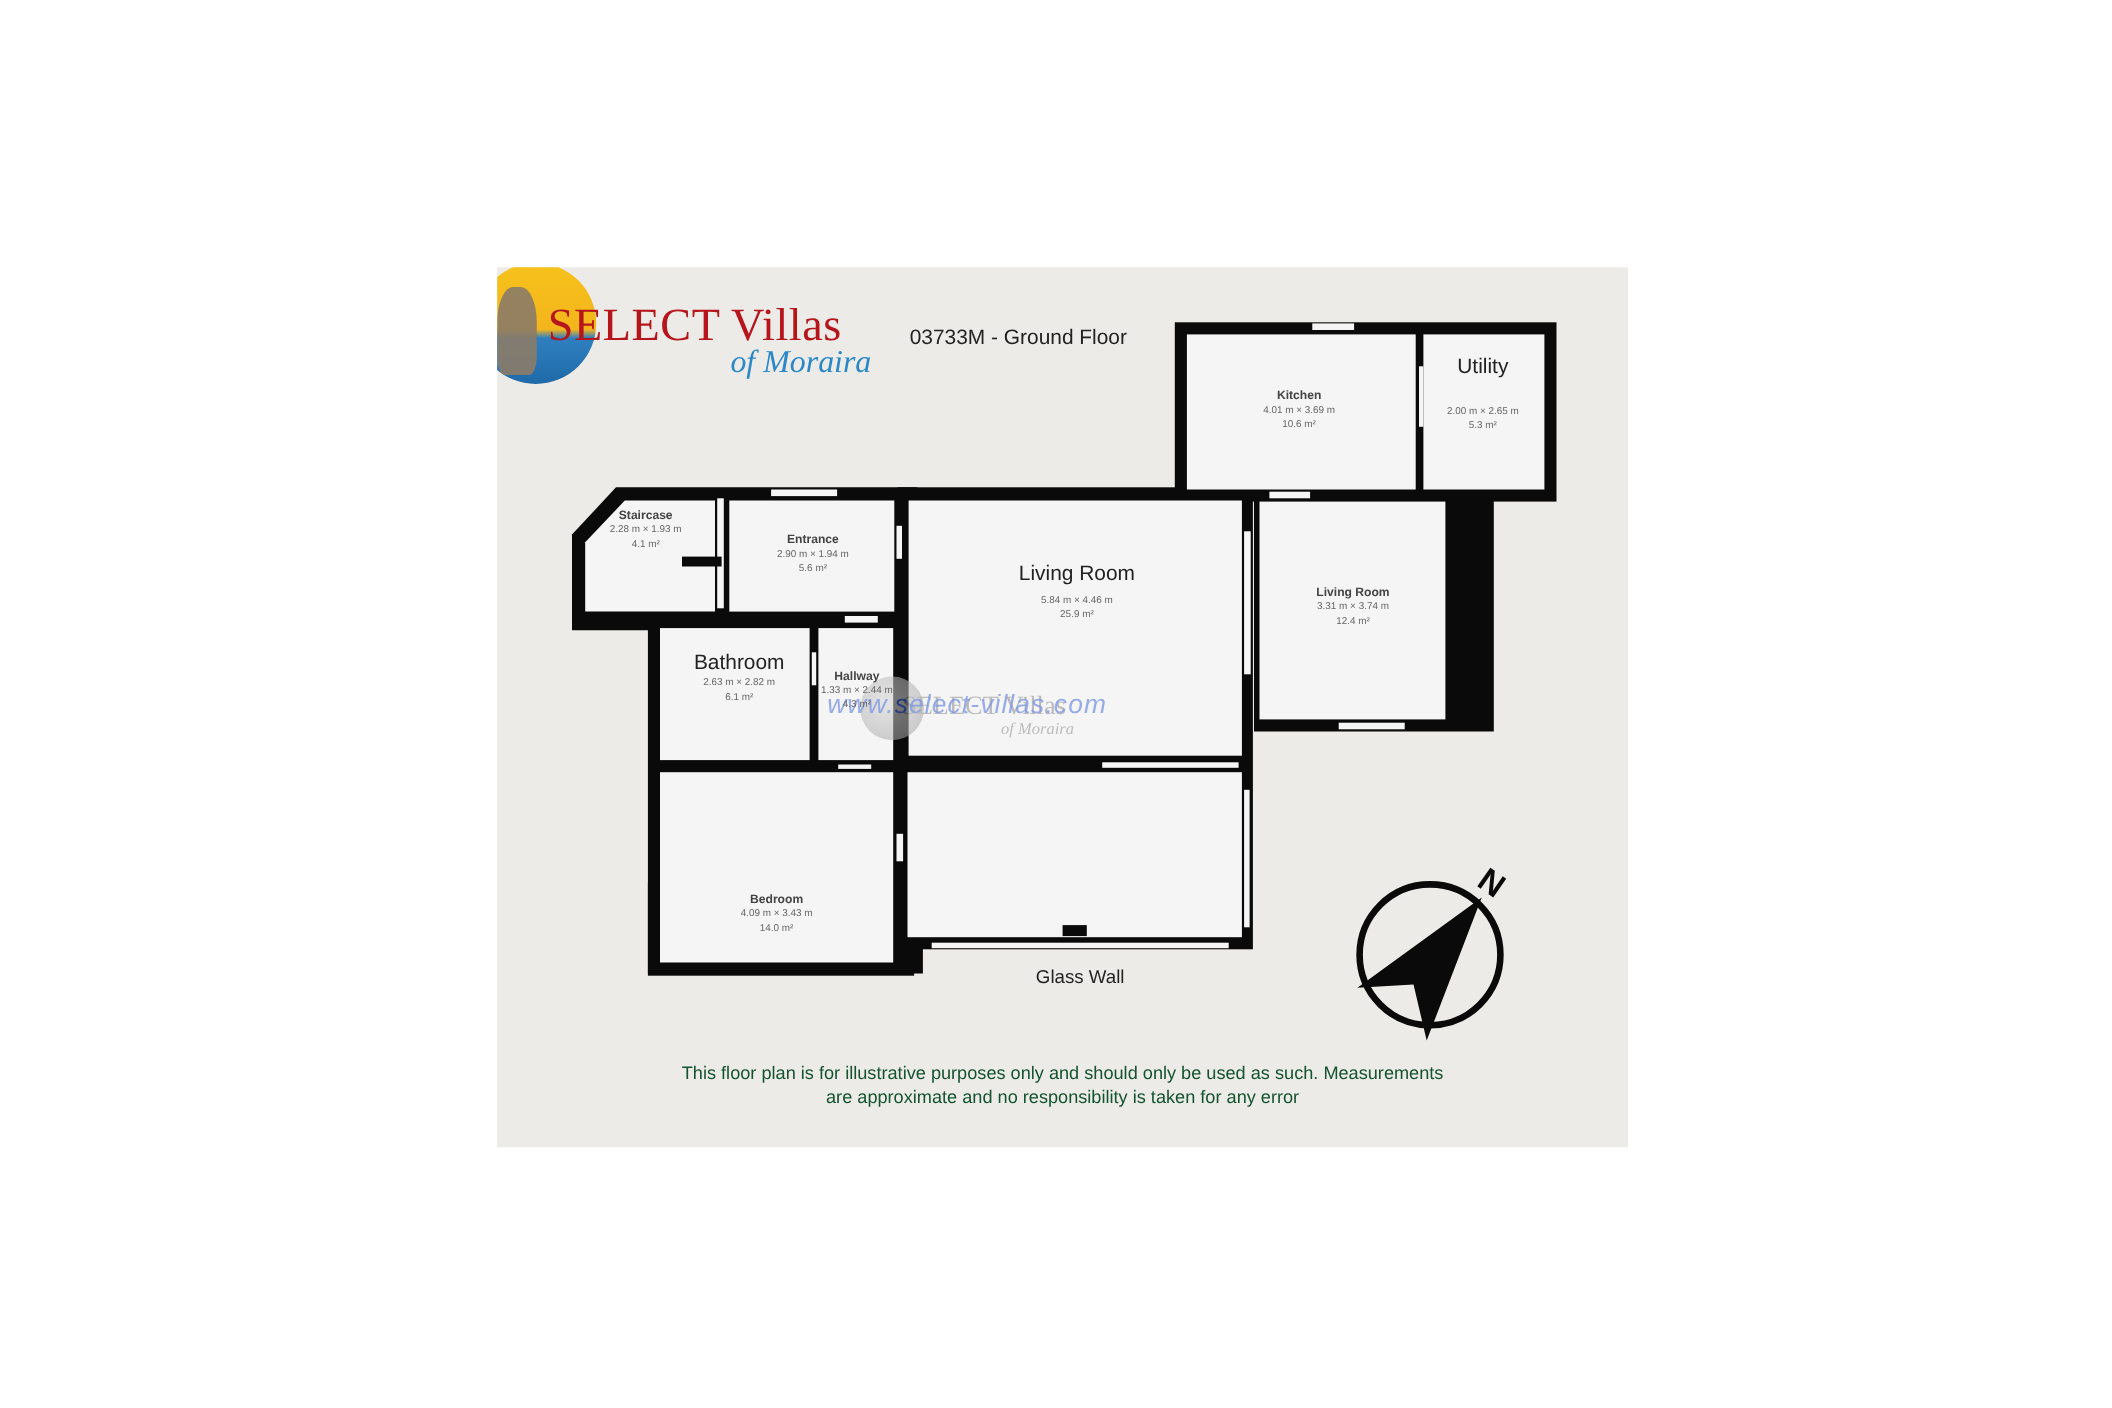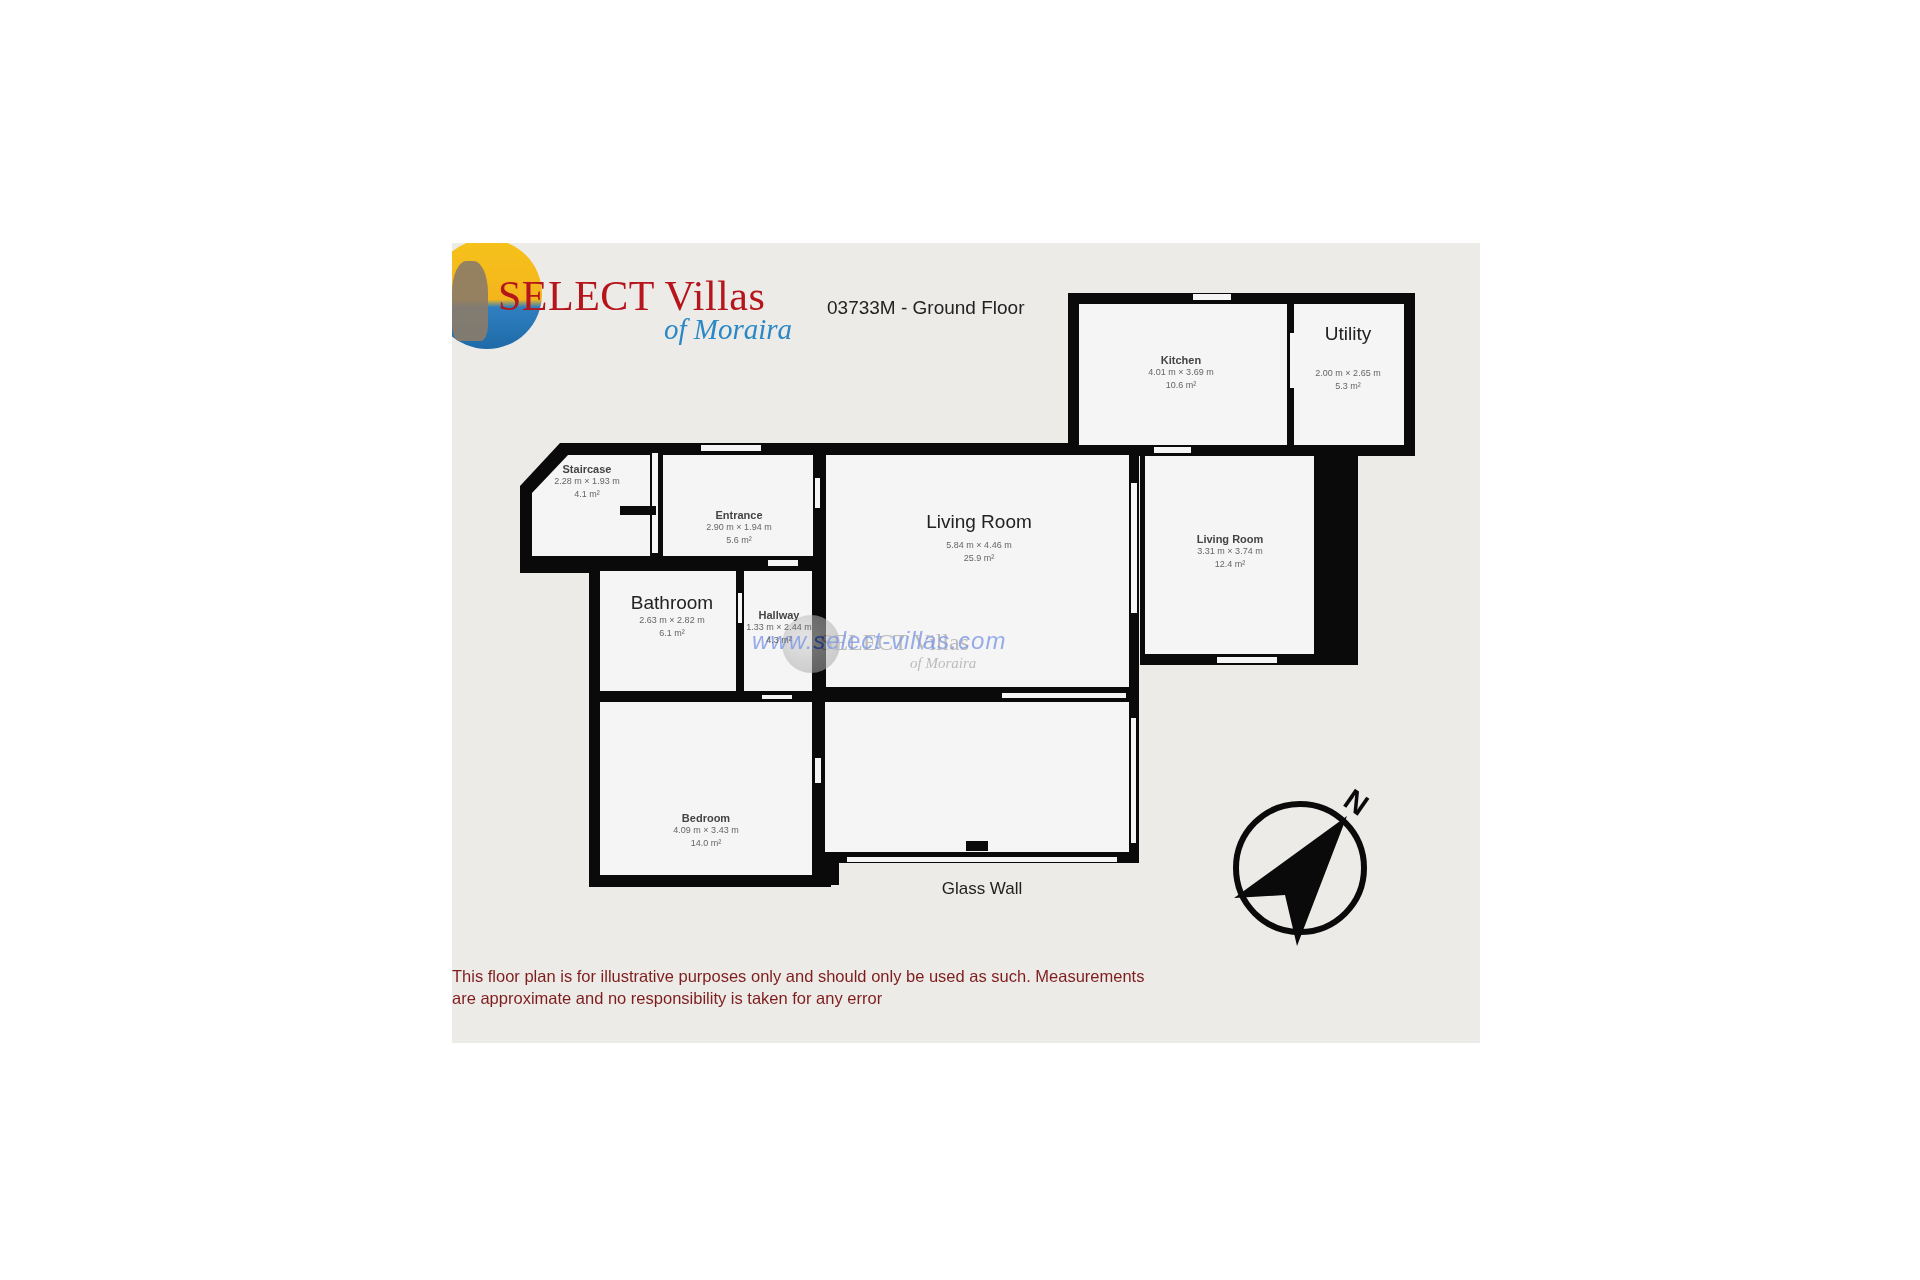--- a/index.html
+++ b/index.html
@@ -12,21 +12,21 @@
   .logo-title { position: absolute; left: 46px; top: 29px; font-family: "Liberation Serif", serif; font-size: 42px; color: #b5151b; letter-spacing: 0.5px; white-space: nowrap; }
   .logo-sub { position: absolute; left: 212px; top: 70px; font-family: "Liberation Serif", serif; font-style: italic; font-size: 29px; color: #2a88c6; white-space: nowrap; }
   .plan-title { position: absolute; left: 375px; top: 54px; font-size: 19px; color: #222; white-space: nowrap; }
   .plan { position: absolute; left: 0; top: 0; }
   .room-label { position: absolute; text-align: center; color: #333; transform: translateX(-50%); white-space: nowrap; }
   .room-name-bold { font-weight: bold; font-size: 11px; color: #444; }
   .room-name-big { font-size: 19px; color: #222; }
   .room-dim { font-size: 9px; color: #666; line-height: 13px; }
   .terrace-text { font-size: 19px; color: #222; line-height: 27px; }
   .glass-label { position: absolute; left: 480px; top: 636px; width: 100px; text-align: center; font-size: 17px; color: #222; }
-  .disclaimer { position: absolute; left: 0; top: 722px; width: 1028px; text-align: left; font-size: 16.5px; color: #7f1d1d; line-height: 22px; }
+  .disclaimer { position: absolute; left: 0; top: 722px; width: 1028px; text-align: center; font-size: 16.5px; color: #14532d; line-height: 22px; }
   .watermark { position: absolute; left: 330px; top: 372px; width: 260px; height: 64px; opacity: 0.55; }
   .wm-circle { position: absolute; left: 0; top: 0; width: 58px; height: 58px; border-radius: 50%; background: radial-gradient(circle at 40% 40%, #d8d8d8, #9a9a9a); }
   .wm-title { position: absolute; left: 38px; top: 14px; font-family: "Liberation Serif", serif; font-size: 24px; color: #8c8c8c; white-space: nowrap; }
   .wm-sub { position: absolute; left: 128px; top: 40px; font-family: "Liberation Serif", serif; font-style: italic; font-size: 15px; color: #8c8c8c; white-space: nowrap; }
   .wm-url { position: absolute; left: -30px; top: 12px; font-size: 24px; color: #1d4ed8; opacity: 0.8; white-space: nowrap; letter-spacing: 1px; font-style: italic; }
 </style>
 </head>
 <body>
 
 <div class="card">
@@ -117,21 +117,21 @@
   </div>
   <div class="room-label" style="left:896px;top:124px;">
     <div class="room-dim">2.00 m × 2.65 m</div>
     <div class="room-dim">5.3 m²</div>
   </div>
   <div class="room-label" style="left:135px;top:220px;">
     <div class="room-name-bold">Staircase</div>
     <div class="room-dim">2.28 m × 1.93 m</div>
     <div class="room-dim">4.1 m²</div>
   </div>
-  <div class="room-label" style="left:287px;top:242px;margin-top:24px;">
+  <div class="room-label" style="left:287px;top:242px;">
     <div class="room-name-bold">Entrance</div>
     <div class="room-dim">2.90 m × 1.94 m</div>
     <div class="room-dim">5.6 m²</div>
   </div>
   <div class="room-label" style="left:527px;top:268px;">
     <div class="room-name-big" style="margin-bottom:6px;">Living Room</div>
     <div class="room-dim">5.84 m × 4.46 m</div>
     <div class="room-dim">25.9 m²</div>
   </div>
   <div class="room-label" style="left:778px;top:290px;">

